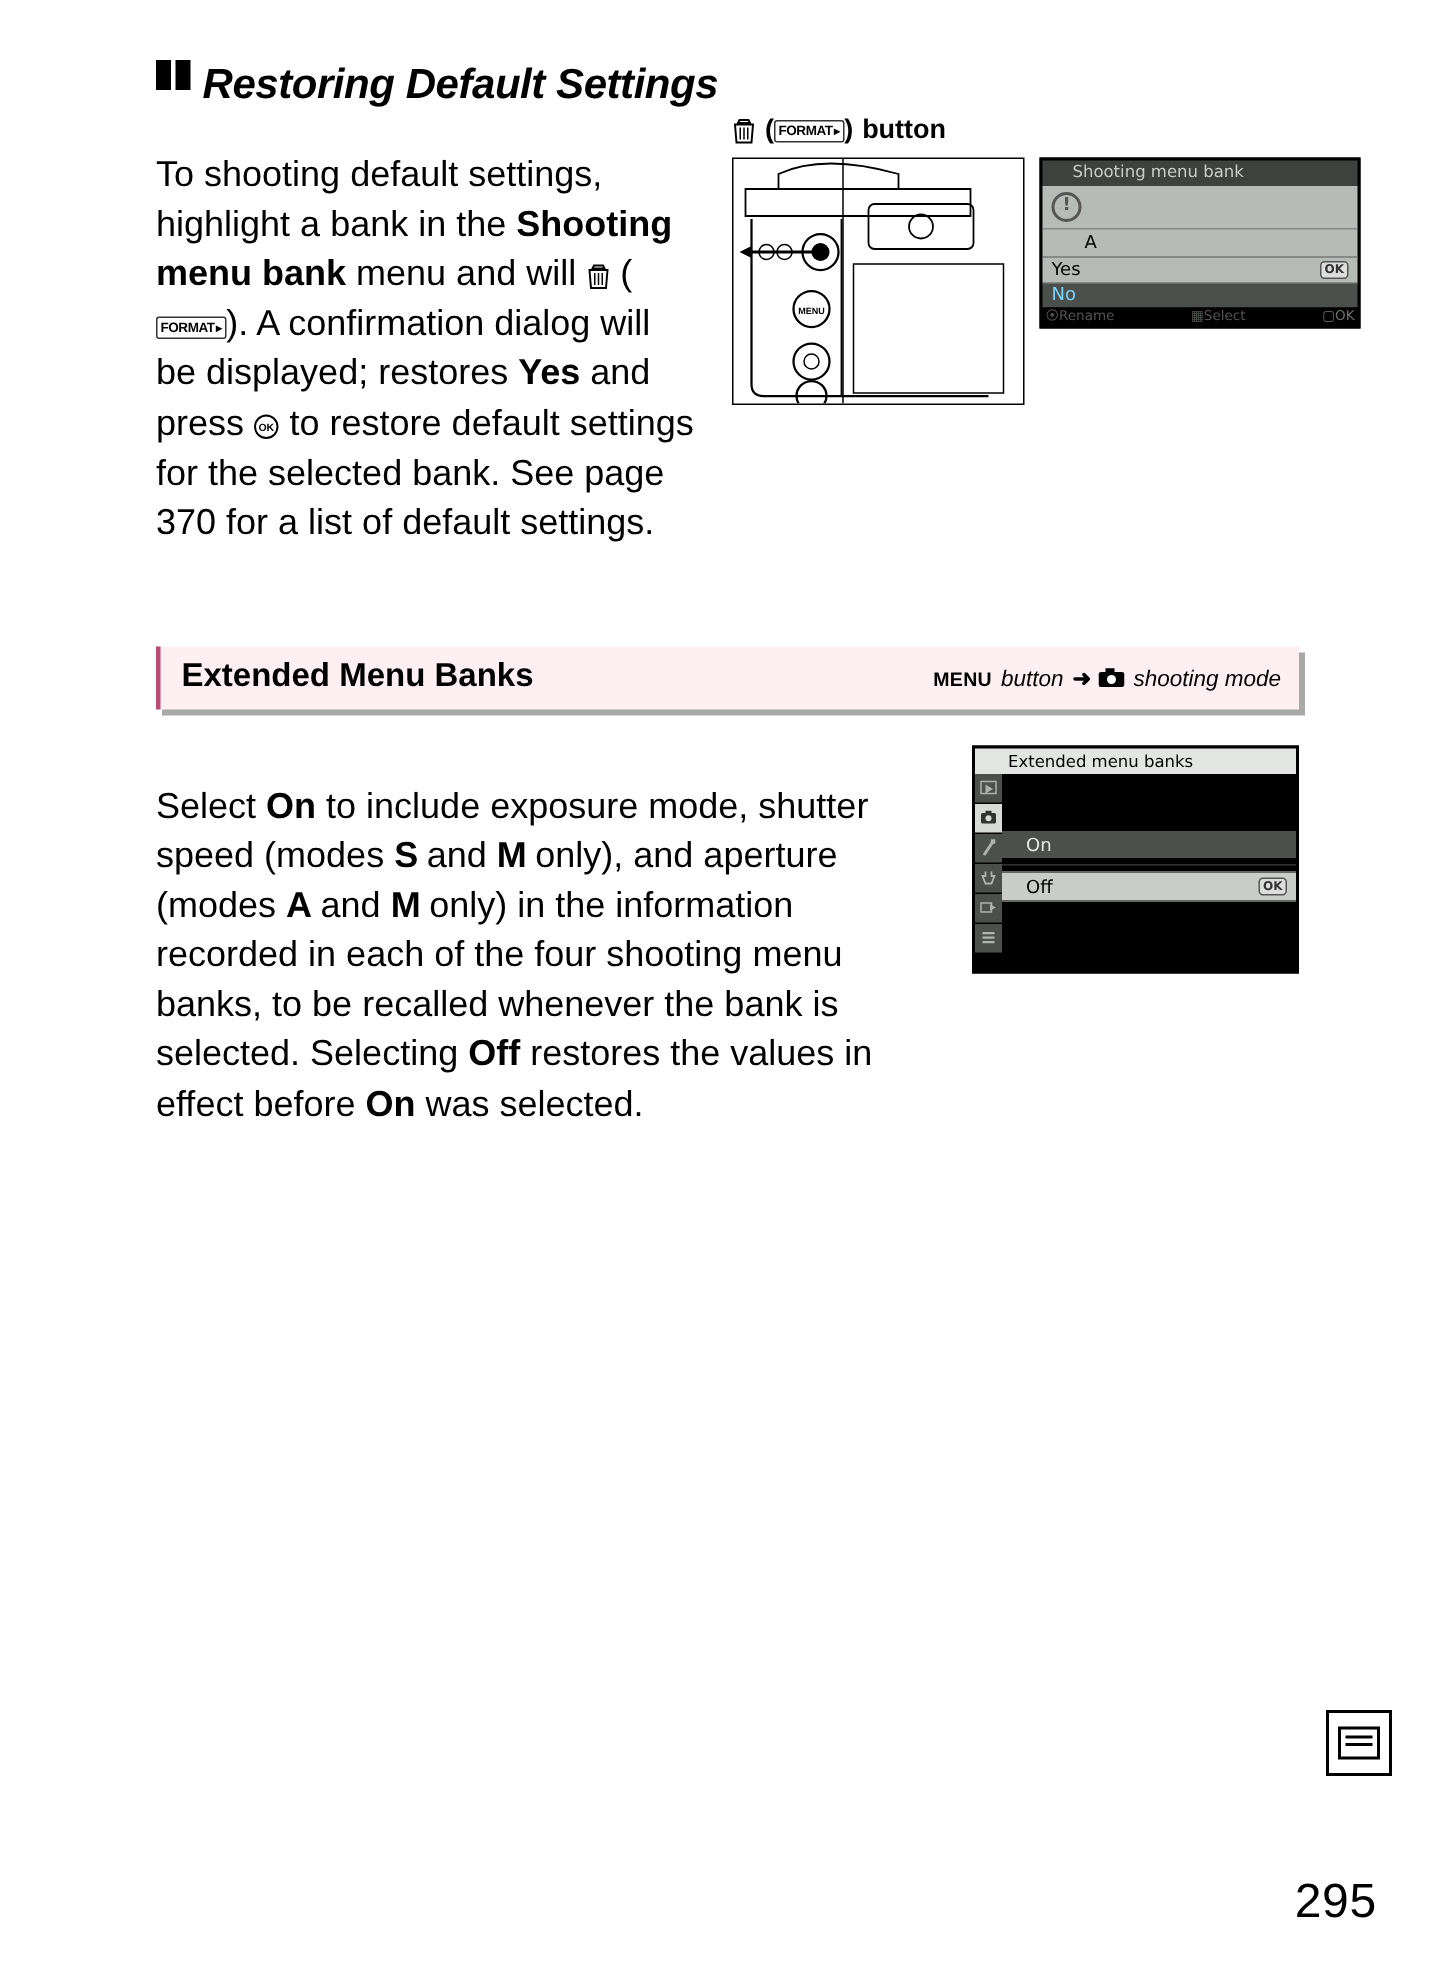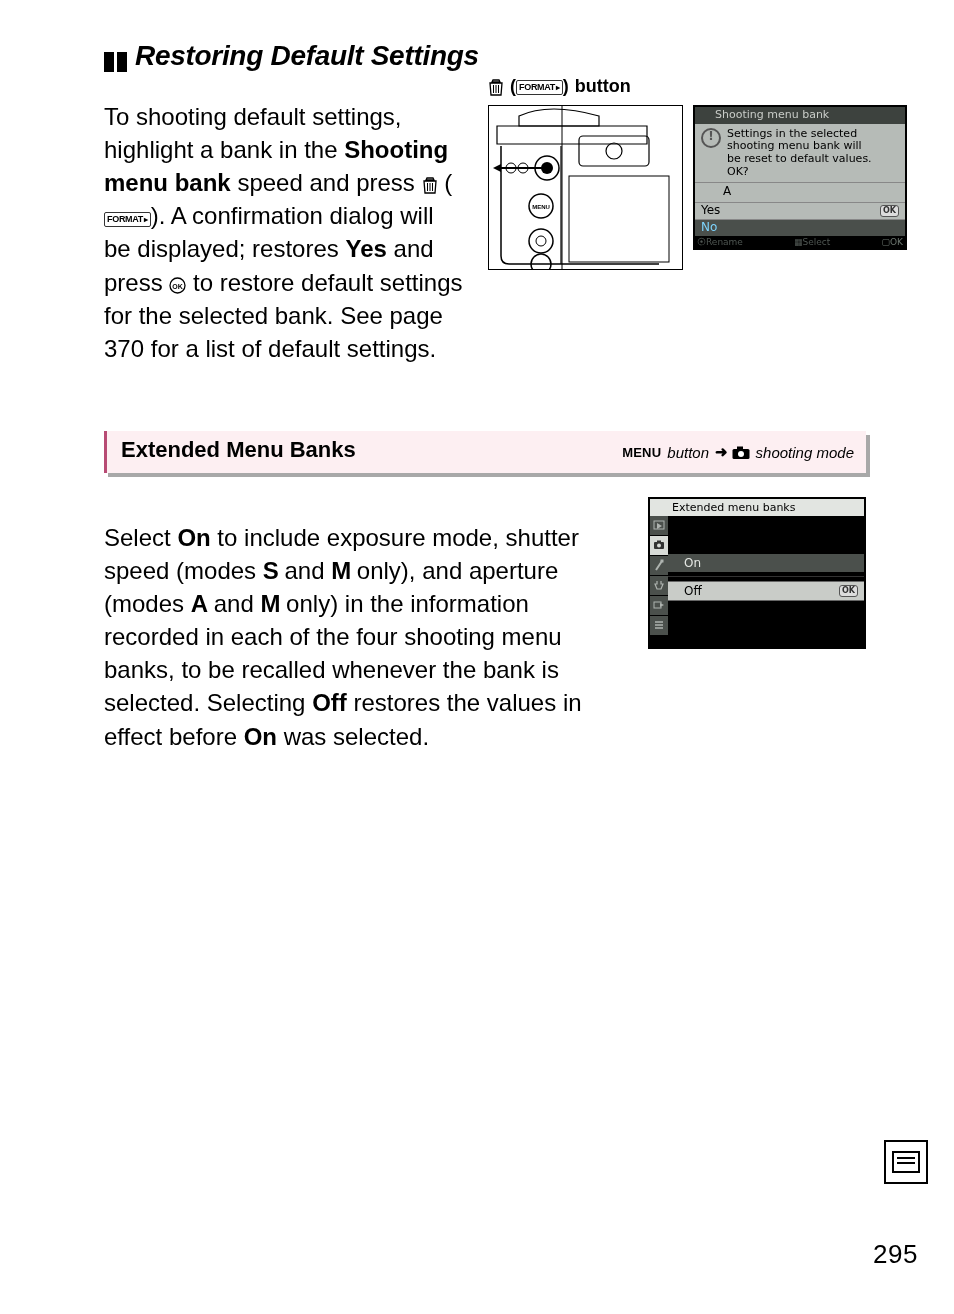--- a/index.html
+++ b/index.html
@@ -21,21 +21,21 @@
     position: relative;
   }
   
   .sec1-heading {
     font-size: 28px;
     font-weight: 700;
     font-style: italic;
     margin: 0 0 4px 0;
     letter-spacing: -0.3px;
     display: flex;
-    align-items: flex-end;
+    align-items: flex-start;
   }
   .sec1-heading .blocks {
     margin-right: 8px;
     font-style: normal;
     display: inline-flex;
     gap: 3px;
     vertical-align: middle;
   }
   .sec1-heading .blocks span {
     display: inline-block;
@@ -314,22 +314,22 @@
     color: #000;
     border-top: 1px solid #666;
     border-bottom: 1px solid #666;
   }
   .lcd2 .tail { height: 46px; }
 
   
   .page-num {
     position: absolute;
     right: 36px;
-    bottom: 44px;
-    font-size: 26px;
+    bottom: 28px;
+    font-size: 32px;
     letter-spacing: 0.5px;
   }
   .edge-tab {
     position: absolute;
     right: 26px;
     bottom: 130px;
     width: 40px;
     height: 40px;
     border: 2px solid #000;
     display: flex;
@@ -363,21 +363,21 @@
         <span></span>
       </span>
     <span>Restoring Default Settings</span>
   </h2>
 
   <div class="sec1-body">
 
     <p class="sec1-text">
       <span>To shooting default settings, highlight a bank in the </span>
       <b>Shooting menu bank</b>
-      <span> speed and press </span>
+      <span> menu and will </span>
       
       <span class="inline-ico ico-trash-sm">
         <svg width="16" height="18" viewBox="0 0 16 18">
             <path d="M2 5h12l-1 12H3L2 5zm3-3h6l1 2H4l1-2z" fill="none" stroke="#000" stroke-width="1.3"></path>
             <path d="M5.5 7v8M8 7v8M10.5 7v8" stroke="#000" stroke-width="1"></path>
           </svg>
       </span>
       (<span class="ico-format-sm">FORMAT</span>)<span>.  A confirmation dialog will be displayed; restores </span><b>Yes</b><span> and press </span>
       
       <span class="inline-ico ico-ok-sm">
@@ -431,26 +431,20 @@
             <path d="M72 40 v118" fill="none" stroke="#000" stroke-width="1.2"></path>
 
             <rect x="80" y="70" width="100" height="86" fill="none" stroke="#000" stroke-width="1"></rect>
           </svg>
         </div>
 
         <div class="lcd">
           <div class="title">Shooting menu bank</div>
           <div class="msgbox">
             <div class="warn">!</div>
-            <div>
-              <div>Settings in the selected</div>
-              <div>shooting menu bank will</div>
-              <div>be reset to default values.</div>
-              <div>OK?</div>
-            </div>
           </div>
           <div class="bankA">A</div>
           <div class="row">
             <span>Yes</span>
             <span class="ok-chip">OK</span>
           </div>
           <div class="row no">
             <span>No</span>
           </div>
           <div class="footer">

